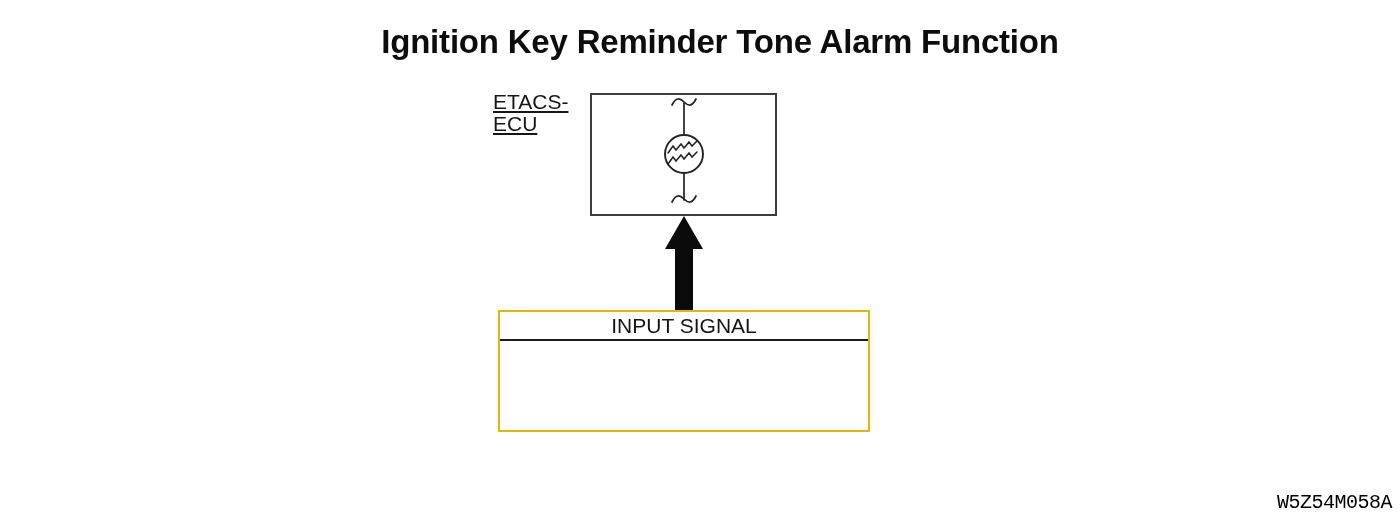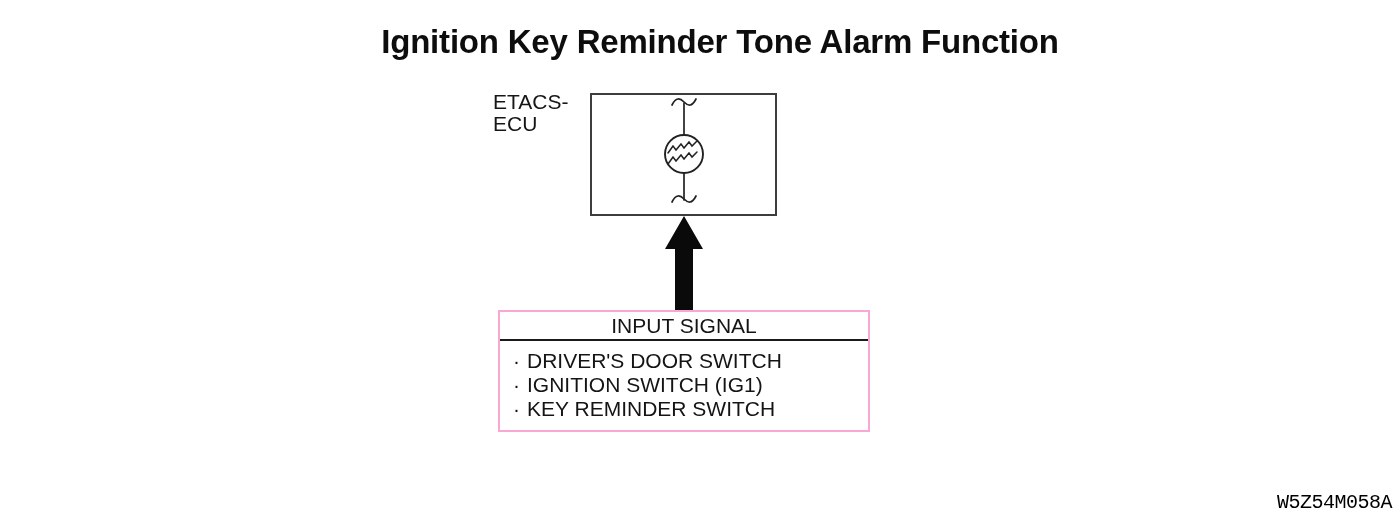--- a/index.html
+++ b/index.html
@@ -30,20 +30,21 @@
     padding-left: 20px;
   }
   .ecu-label {
     position: absolute;
     left: 493px;
     top: 91px;
     font-size: 21px;
     line-height: 22px;
     white-space: pre-line;
     color: #161616;
+    text-decoration: underline;
   }
   .ecu-box {
     position: absolute;
     left: 590px;
     top: 93px;
     width: 187px;
     height: 123px;
     border: 2px solid #3d3d3d;
     box-sizing: border-box;
     background: #ffffff;
@@ -61,21 +62,21 @@
     top: 216px;
     width: 46px;
     height: 95px;
   }
   .input-box {
     position: absolute;
     left: 498px;
     top: 310px;
     width: 372px;
     height: 122px;
-    border: 2px solid #f9a8d4;
+    border: 2px solid #eab308;
     box-sizing: border-box;
     background: #ffffff;
   }
   .input-header {
     height: 27px;
     line-height: 27px;
     border-bottom: 2px solid #1a1a1a;
     text-align: center;
     font-size: 21px;
     color: #141414;
@@ -128,22 +129,17 @@
       <path d="M17,106 C21,98 25,99 29,103 C33,107 37,108 41,100"></path>
     </g>
   </svg>
 
   <svg class="arrow-svg" viewBox="0 0 46 95">
     <polygon points="23,0 42,33 32,33 32,94 14,94 14,33 4,33" fill="#0a0a0a"></polygon>
   </svg>
 
   <div class="input-box">
     <div class="input-header">INPUT SIGNAL</div>
-    <div class="input-items">
-      <div class="input-item"><span class="bullet">·</span><span>DRIVER'S DOOR SWITCH</span></div>
-      <div class="input-item"><span class="bullet">·</span><span>IGNITION SWITCH (IG1)</span></div>
-      <div class="input-item"><span class="bullet">·</span><span>KEY REMINDER SWITCH</span></div>
-    </div>
   </div>
 
   <div class="figure-code">W5Z54M058A</div>
 
 </div>
 
 </body></html>

